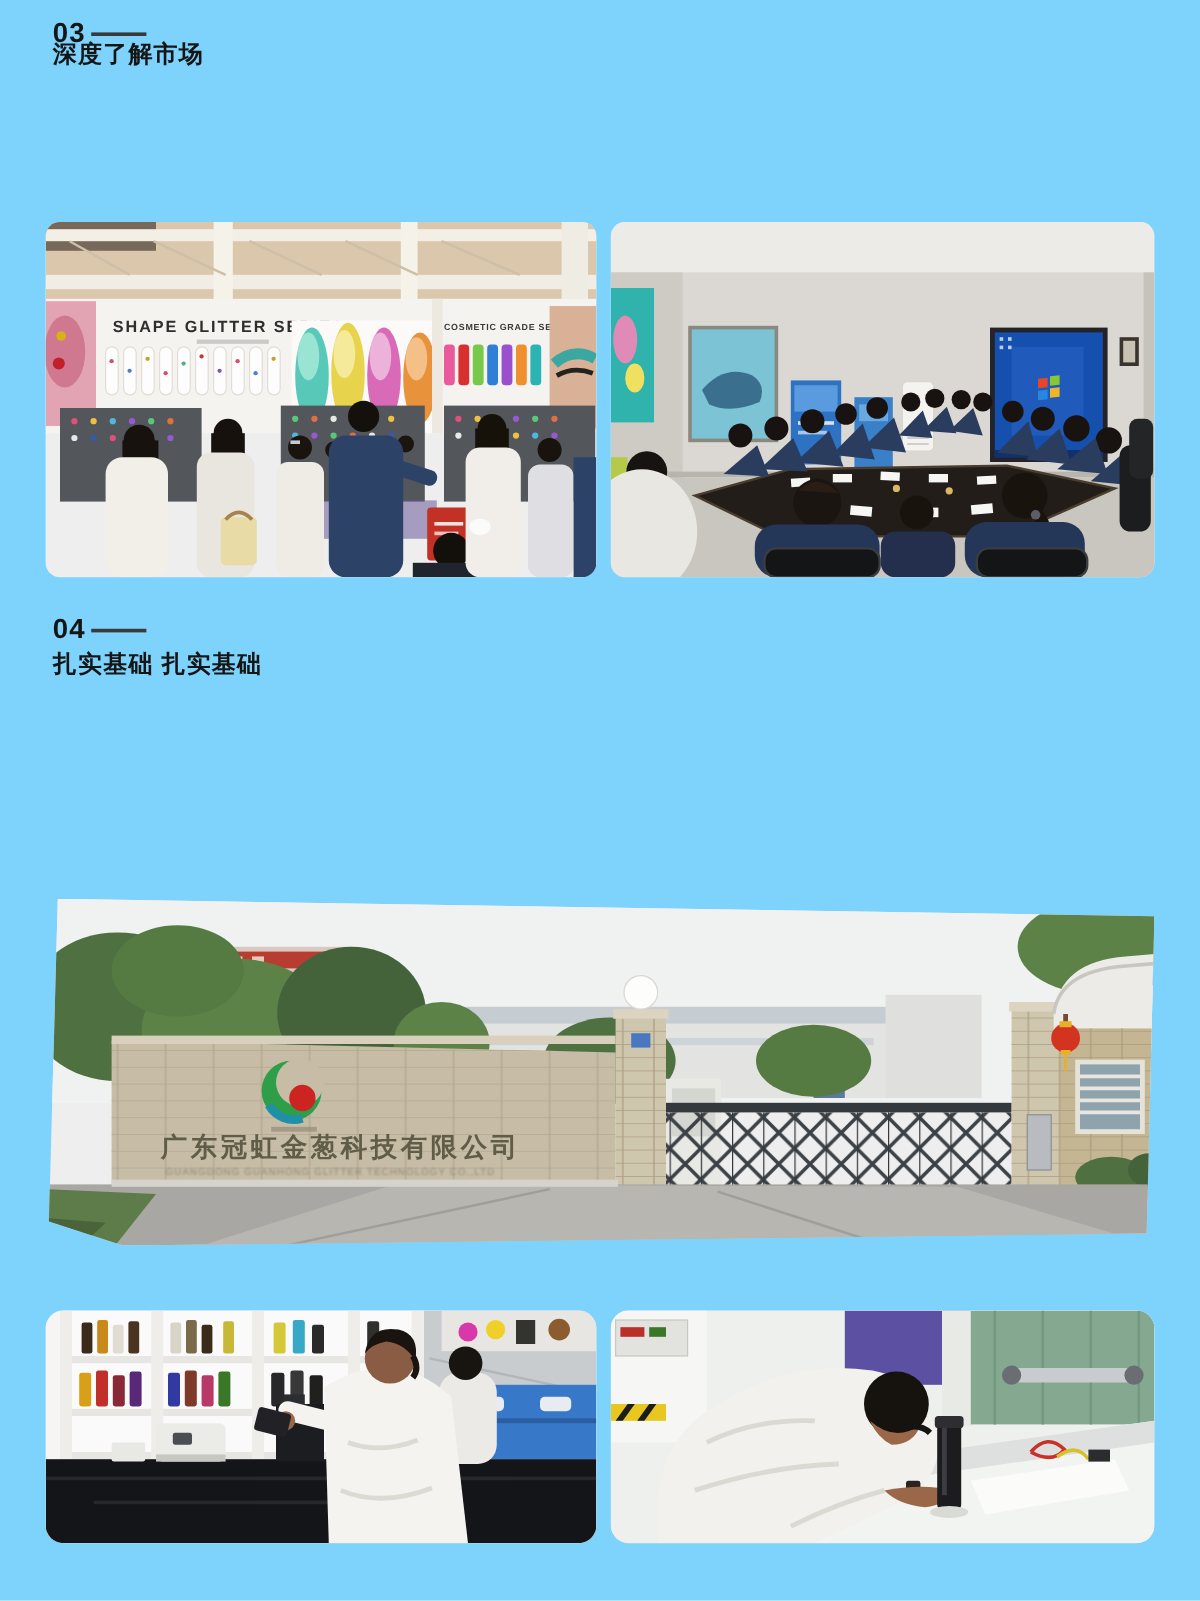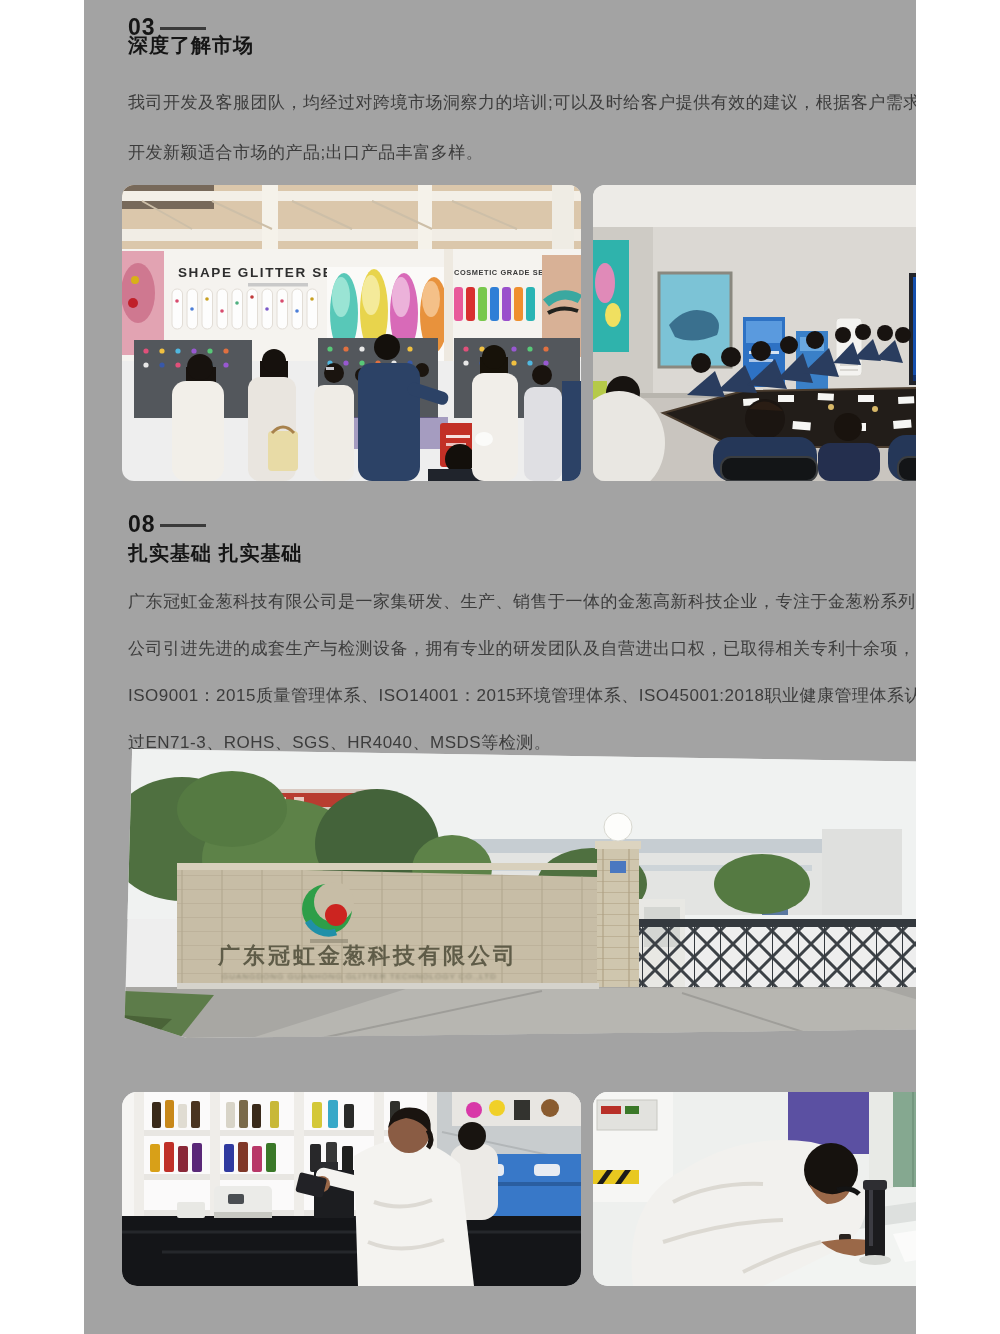--- a/index.html
+++ b/index.html
@@ -1,18 +1,18 @@
 <!DOCTYPE html>
 <html><head>
 <meta charset="utf-8">
 <style>
   * { margin:0; padding:0; box-sizing:border-box; }
   html,body { background:#ffffff; }
   body { font-family:"Liberation Sans","DejaVu Sans",sans-serif; }
-  .page { position:relative; width:832px; height:1334px; margin:0 auto; background:#a3a3a3; overflow:hidden; }
+  .page { position:relative; width:1000px; height:1334px; margin:0 auto; background:#7dd3fc; overflow:hidden;text-align:right; }
 
   .sec-head { position:absolute; left:44px; display:flex; align-items:center; }
   .sec-num { font-size:23px; font-weight:800; color:#151515; letter-spacing:1px; }
   .sec-dash { width:46px; height:3px; background:#3a3a3a; margin-left:4px; margin-top:2px; }
   .sec-title { position:absolute; left:44px; font-size:20px; font-weight:700; color:#151515; letter-spacing:1px; }
   .para { position:absolute; left:44px; width:916px; font-size:17px; color:#3c3c3c; line-height:50px; white-space:pre-line; letter-spacing:0.5px; }
   .para.tight { line-height:47px; }
 
   .photo { position:absolute; overflow:hidden; background:#eee; }
   .photo.rounded { border-radius:12px; }
@@ -31,22 +31,20 @@
 </head>
 <body>
 
 <div class="page">
 
   <div class="sec-head" style="top:14px;">
     <span class="sec-num">03</span>
     <span class="sec-dash"></span>
   </div>
   <div class="sec-title" style="top:32px;">深度了解市场</div>
-  <div class="para" style="top:78px;">我司开发及客服团队，均经过对跨境市场洞察力的培训;可以及时给客户提供有效的建议，根据客户需求来推荐及定制
-开发新颖适合市场的产品;出口产品丰富多样。</div>
 
   <div class="photo rounded" id="photo-row1-left">
     <svg viewBox="0 0 459 296" preserveAspectRatio="none">
       <rect x="0" y="0" width="459" height="78" fill="#dbc7ab"></rect>
       <rect x="0" y="0" width="92" height="24" fill="#77695a"></rect>
       <rect x="0" y="6" width="459" height="10" fill="#f3efe7"></rect>
       <rect x="0" y="44" width="459" height="12" fill="#f1ede5"></rect>
       <rect x="140" y="0" width="16" height="78" fill="#f5f2ea"></rect>
       <rect x="296" y="0" width="14" height="78" fill="#f5f2ea"></rect>
       <rect x="430" y="0" width="22" height="78" fill="#efece4"></rect>
@@ -305,28 +303,24 @@
         <circle cx="345" cy="228" r="19" fill="#19130e"></circle>
           <path d="M352 240 Q366 252 360 270" stroke="#19130e" stroke-width="10" fill="none"></path>
         <circle cx="354" cy="244" r="4" fill="#5a5e66"></circle>
         <rect x="295" y="250" width="100" height="46" rx="18" fill="#253758"></rect>
         <rect x="305" y="272" width="92" height="24" rx="10" fill="#131517" stroke="#3a3d40" stroke-width="2"></rect>
       </g>
     </svg>
   </div>
 
   <div class="sec-head" style="top:511px;">
-    <span class="sec-num">08</span>
+    <span class="sec-num">04</span>
     <span class="sec-dash"></span>
   </div>
   <div class="sec-title" style="top:540px;">扎实基础 扎实基础</div>
-  <div class="para tight" style="top:578px;">广东冠虹金葱科技有限公司是一家集研发、生产、销售于一体的金葱高新科技企业，专注于金葱粉系列产品十五余载。
-公司引进先进的成套生产与检测设备，拥有专业的研发团队及自营进出口权，已取得相关专利十余项，并通过
-ISO9001：2015质量管理体系、ISO14001：2015环境管理体系、ISO45001:2018职业健康管理体系认证，产品通
-过EN71-3、ROHS、SGS、HR4040、MSDS等检测。</div>
 
   <div class="photo" id="photo-big">
     <svg viewBox="0 0 924 289" preserveAspectRatio="none">
       <defs>
         <pattern id="stonePat" width="40" height="14" patternUnits="userSpaceOnUse">
           <path d="M0 0 H40 M20 0 V14" stroke="#b3a890" stroke-width="1.2" fill="none"></path>
         </pattern>
         <pattern id="brickPat" width="26" height="11" patternUnits="userSpaceOnUse">
           <path d="M0 0 H26 M13 0 V11" stroke="#ab9c7e" stroke-width="1" fill="none"></path>
         </pattern>

